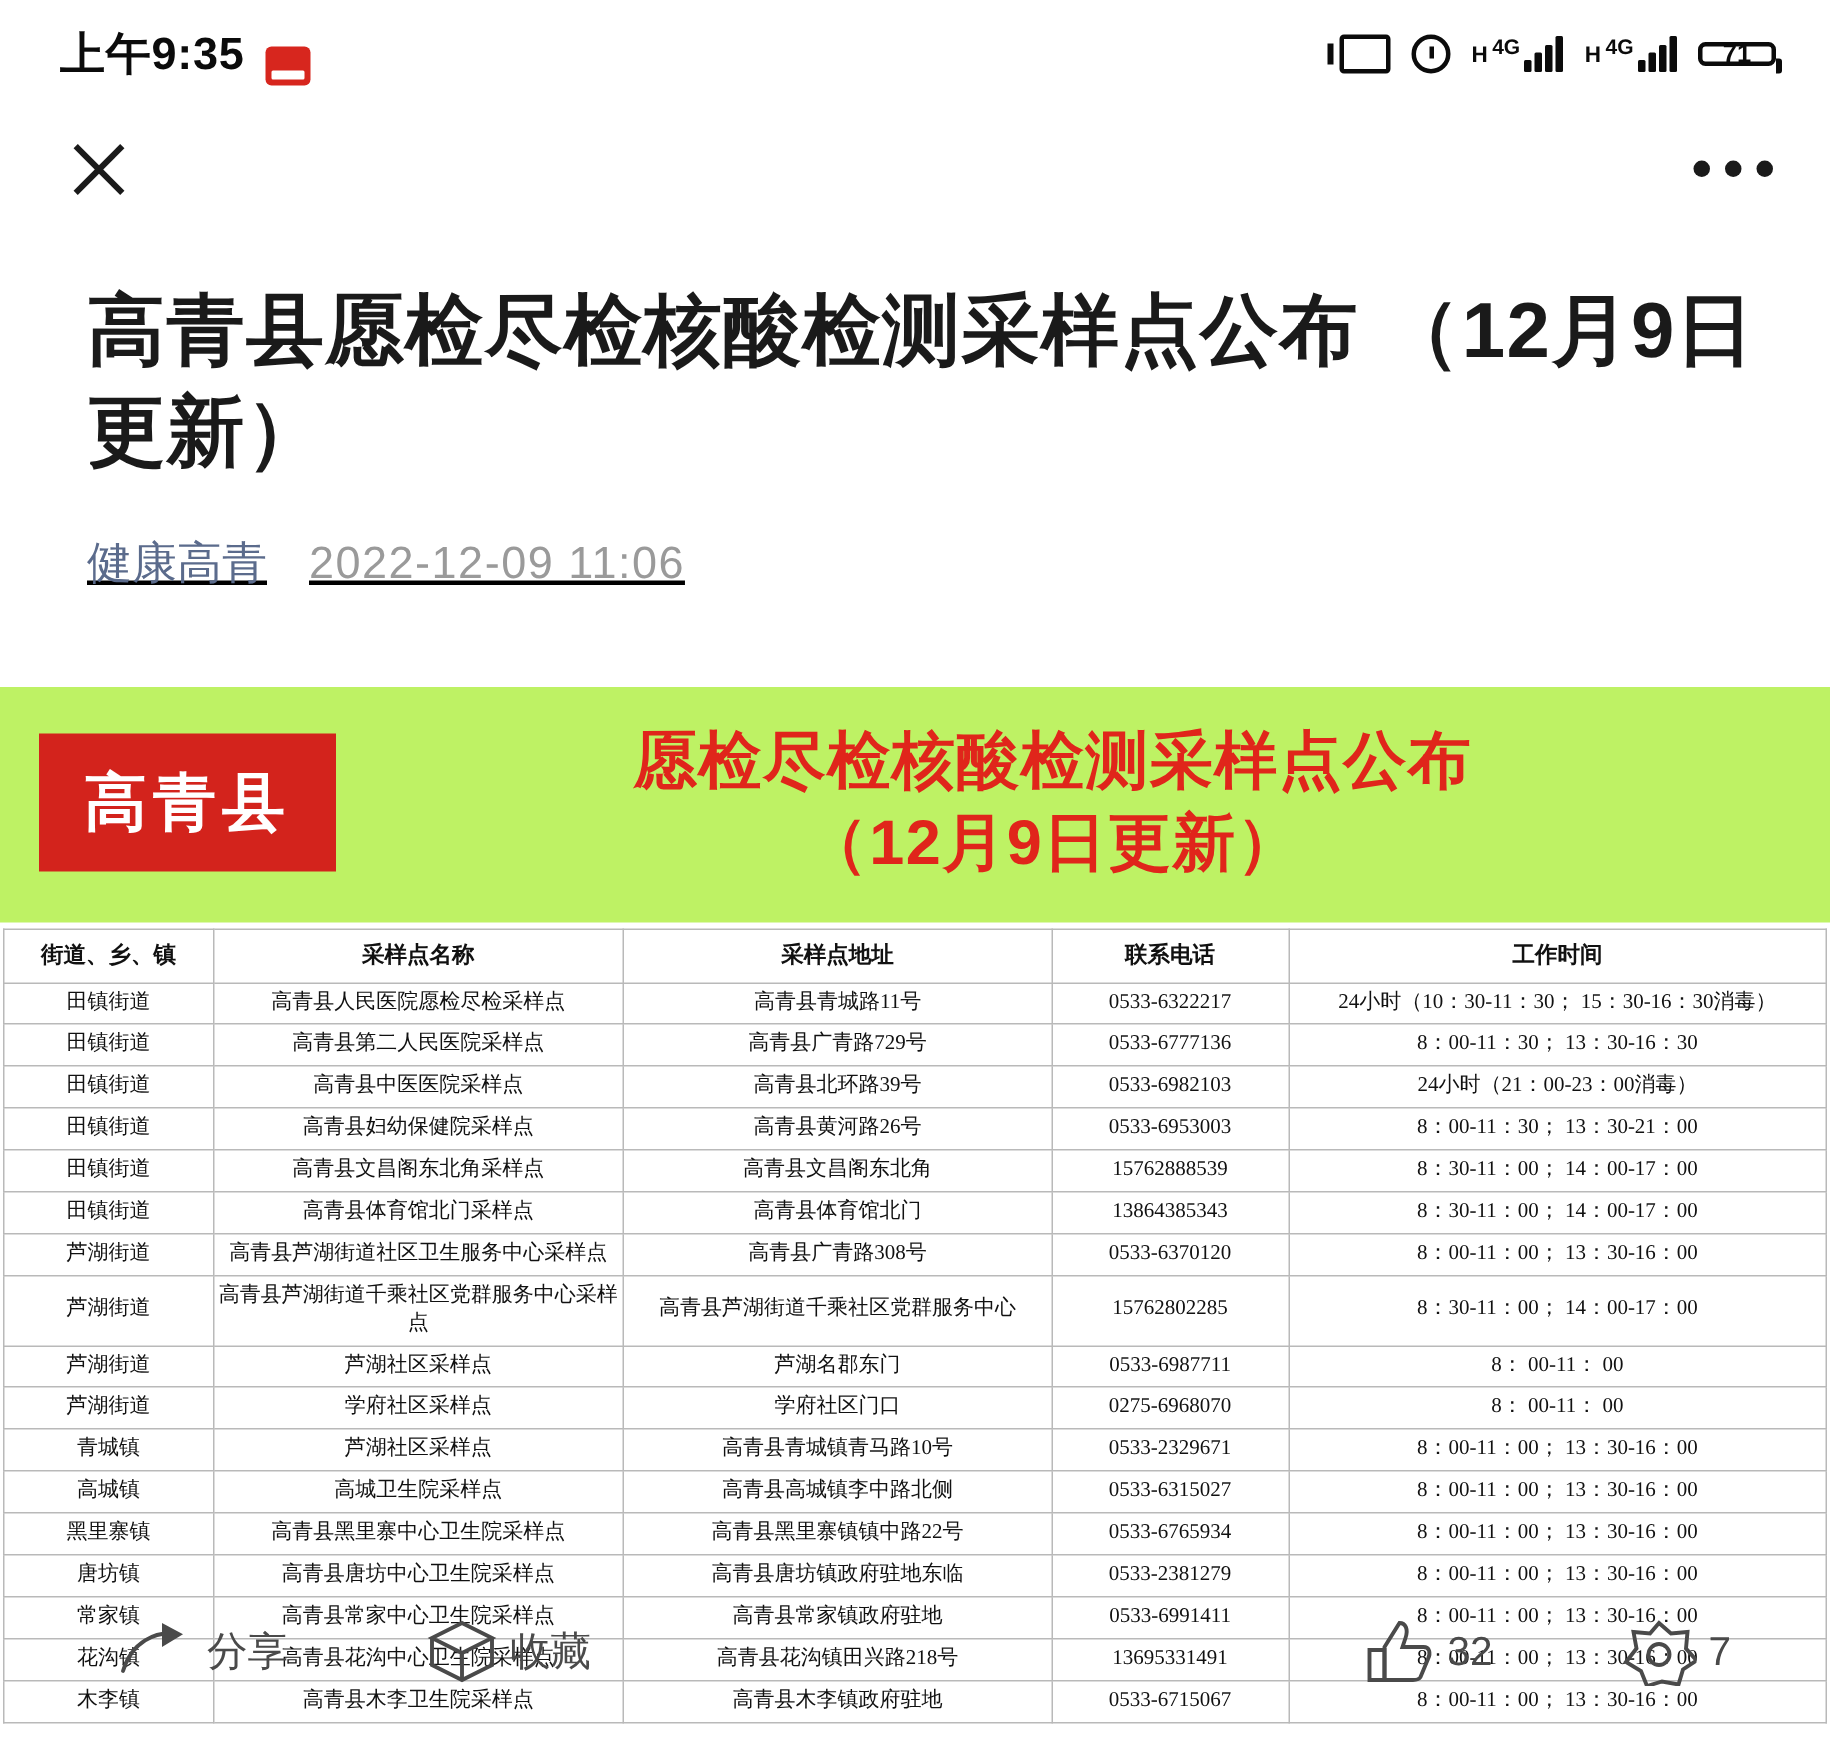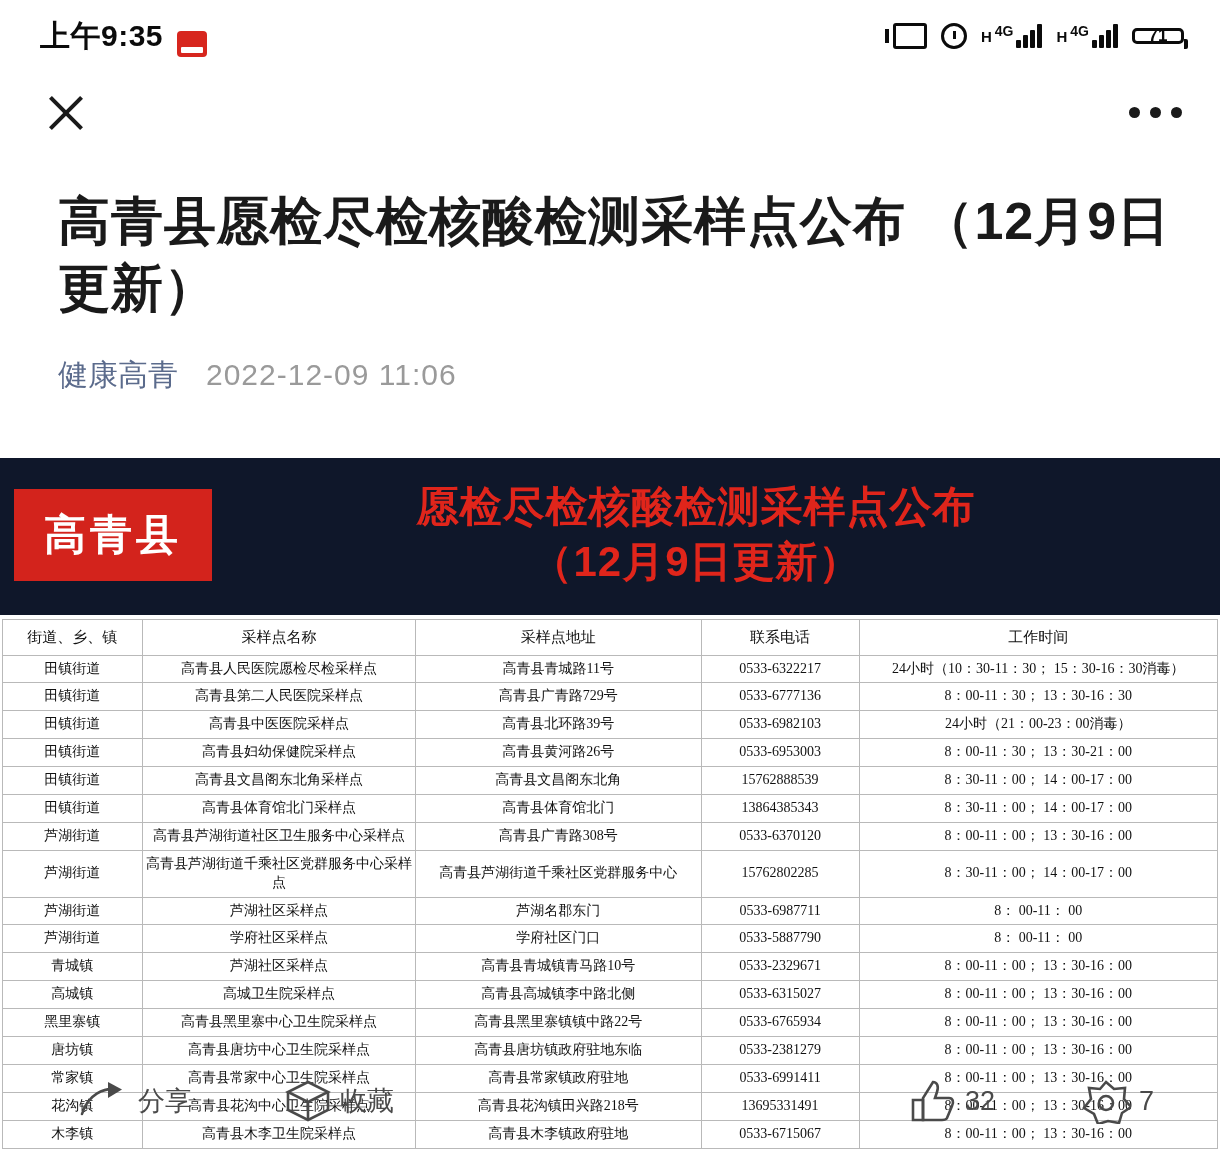--- a/index.html
+++ b/index.html
@@ -159,29 +159,30 @@
     color: #1a1a1a;
     letter-spacing: 1px;
     margin: 0;
   }
   .meta {
     margin-top: 34px;
     display: flex;
     align-items: baseline;
     gap: 28px;
     font-size: 30px;
+    text-decoration: underline;
   }
   .account { color: #5b6b8c; }
   .pubtime { color: #9a9a9a; letter-spacing: 1px; }
 
   
   .poster {
     margin: 62px 0 0 0;
-    background: #0f172a;
-    padding: 22px 0 26px 4px;
+    background: #bef264;
+    padding: 22px 0 26px 16px;
     position: relative;
     display: flex;
     align-items: center;
   }
   .poster-tag {
     background: #d3231c;
     color: #ffffff;
     font-size: 42px;
     font-weight: bold;
     letter-spacing: 4px;
@@ -216,21 +217,21 @@
   }
   table.sample th, table.sample td {
     border: 1px solid #b9b9b9;
     text-align: center;
     vertical-align: middle;
     padding: 4px 2px;
     line-height: 1.35;
     word-break: break-all;
   }
   table.sample th {
-    font-weight: normal;
+    font-weight: bold;
     background: #ffffff;
     font-size: 15px;
     padding: 7px 2px;
   }
   col.c1 { width: 11.5%; }
   col.c2 { width: 22.5%; }
   col.c3 { width: 23.5%; }
   col.c4 { width: 13%; }
   col.c5 { width: 29.5%; }
 
@@ -404,21 +405,21 @@
           <td>芦湖街道</td>
           <td>芦湖社区采样点</td>
           <td>芦湖名郡东门</td>
           <td>0533-6987711</td>
           <td>8： 00-11： 00</td>
         </tr>
         <tr>
           <td>芦湖街道</td>
           <td>学府社区采样点</td>
           <td>学府社区门口</td>
-          <td>0533-5887790</td>
+          <td>0275-6968070</td>
           <td>8： 00-11： 00</td>
         </tr>
         <tr>
           <td>青城镇</td>
           <td>芦湖社区采样点</td>
           <td>高青县青城镇青马路10号</td>
           <td>0533-2329671</td>
           <td>8：00-11：00； 13：30-16：00</td>
         </tr>
         <tr>

